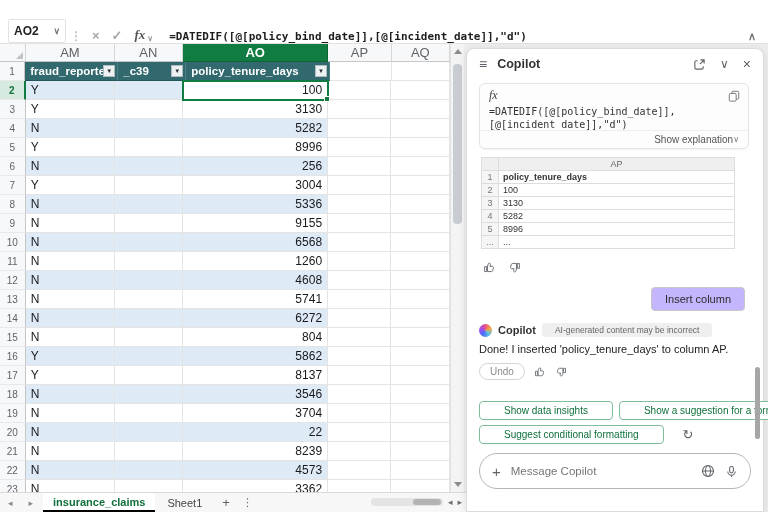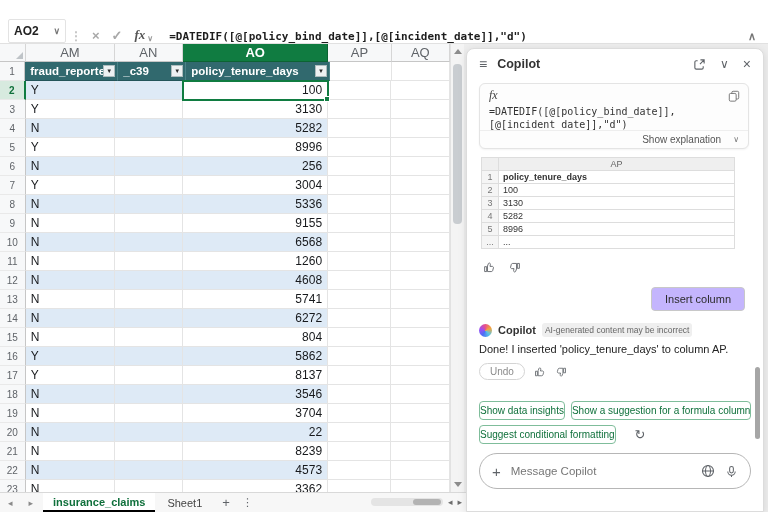--- a/index.html
+++ b/index.html
@@ -76,21 +76,21 @@
   .p-title { margin-left:10px; font-size:12.5px; font-weight:bold; color:#333; }
   .p-icos { margin-left:auto; display:flex; align-items:center; gap:14px; color:#5f6368; }
   .p-icos .g { font-size:12px; }
 
   .card { position:absolute; left:12px; top:34px; width:270px; height:66px; background:#FDFDFD;
           border:1px solid #E4E4E4; border-radius:6px; box-shadow:0 1px 2px rgba(0,0,0,.05); }
   .card .fx { position:absolute; left:9px; top:4px; font-family:"Liberation Serif", serif; font-style:italic; font-size:12px; color:#444; }
   .card .copy { position:absolute; right:8px; top:6px; }
   .card .ftext { position:absolute; left:9px; top:21px; font-family:"DejaVu Sans Mono", monospace; font-size:10px; color:#333; line-height:13px; }
   .card .expl { position:absolute; left:0; right:0; bottom:0; height:18px; border-top:1px solid #EEE;
-                display:flex; align-items:center; justify-content:flex-end; padding-right:9px; gap:12px;
+                display:flex; align-items:center; justify-content:flex-end; padding-right:9px; gap:0;
                 font-size:10px; color:#555; }
   .card .expl .g { font-size:8px; color:#777; }
 
   .pv { position:absolute; left:14px; top:108px; width:254px; border-left:1px solid #DDD; border-top:1px solid #DDD; }
   .pv-row { display:flex; height:13px; font-size:9px; }
   .pv-n { width:17px; background:#F5F5F5; color:#777; border-right:1px solid #DDD; border-bottom:1px solid #DDD;
           display:flex; align-items:center; justify-content:center; }
   .pv-v { flex:1; background:#fff; color:#333; border-right:1px solid #DDD; border-bottom:1px solid #DDD;
           display:flex; align-items:center; padding-left:4px; }
   .pv-hdr .pv-n, .pv-hdr .pv-v { background:#EFEFEF; color:#666; justify-content:center; padding-left:0; }
@@ -98,28 +98,28 @@
 
   .fb-row { position:absolute; left:16px; top:212px; display:flex; gap:12px; }
   .btn-insert { position:absolute; right:18px; top:238px; height:24px; padding:0 13px; background:#c4b5fd;
                 border:1px solid #C8C8C8; border-radius:4px; font-size:11px; color:#2b2b2b;
                 display:flex; align-items:center; }
 
   .msg-head { position:absolute; left:12px; top:274px; display:flex; align-items:center; gap:6px; }
   .clogo { width:13px; height:13px; border-radius:50%;
            background:conic-gradient(from 210deg, #4c6ef5, #9b4ef5, #e84f8a, #f2a63c, #57c4e5, #4c6ef5); }
   .cname { font-size:11px; font-weight:bold; color:#333; }
-  .badge { font-size:8.5px; color:#666; background:#EFEFEF; border-radius:3px; padding:2px 3px; }
+  .badge { font-size:8.5px; color:#666; background:#EFEFEF; border-radius:3px; padding:2px 13px; }
   .msg-text { position:absolute; left:12px; top:294px; font-size:11px; color:#222; width:272px; }
   .undo-row { position:absolute; left:12px; top:314px; display:flex; align-items:center; gap:9px; }
   .pill-undo { border:1px solid #D4D4D4; border-radius:10px; padding:2px 10px; font-size:10px; color:#8a8a8a; background:#fff; }
 
   .sug1 { position:absolute; left:12px; top:352px; display:flex; gap:6px; }
   .sug2 { position:absolute; left:12px; top:376px; display:flex; align-items:center; gap:19px; }
-  .pill-g { border:1px solid #7FBD9B; border-radius:4px; padding:3px 0; font-size:10px; color:#0F703B; background:#fff; white-space:nowrap; }
+  .pill-g { border:1px solid #7FBD9B; border-radius:4px; padding:3px 24px; font-size:10px; color:#0F703B; background:#fff; white-space:nowrap; }
   .refresh { color:#5f6368; font-size:13px; }
 
   .chat { position:absolute; left:12px; top:404px; width:272px; height:36px; border:1.5px solid #B6B6B6;
           border-radius:18px; display:flex; align-items:center; padding:0 12px; background:#fff; }
   .chat .plus { font-size:15px; color:#5f6368; }
   .chat .ph { flex:1; margin-left:10px; font-size:11.5px; color:#767676; }
   .chat .ri { display:flex; align-items:center; gap:10px; }
   .p-scroll { position:absolute; right:3px; top:318px; width:5px; height:72px; background:#A6A6A6; border-radius:3px; }
 
   svg { display:block; }

